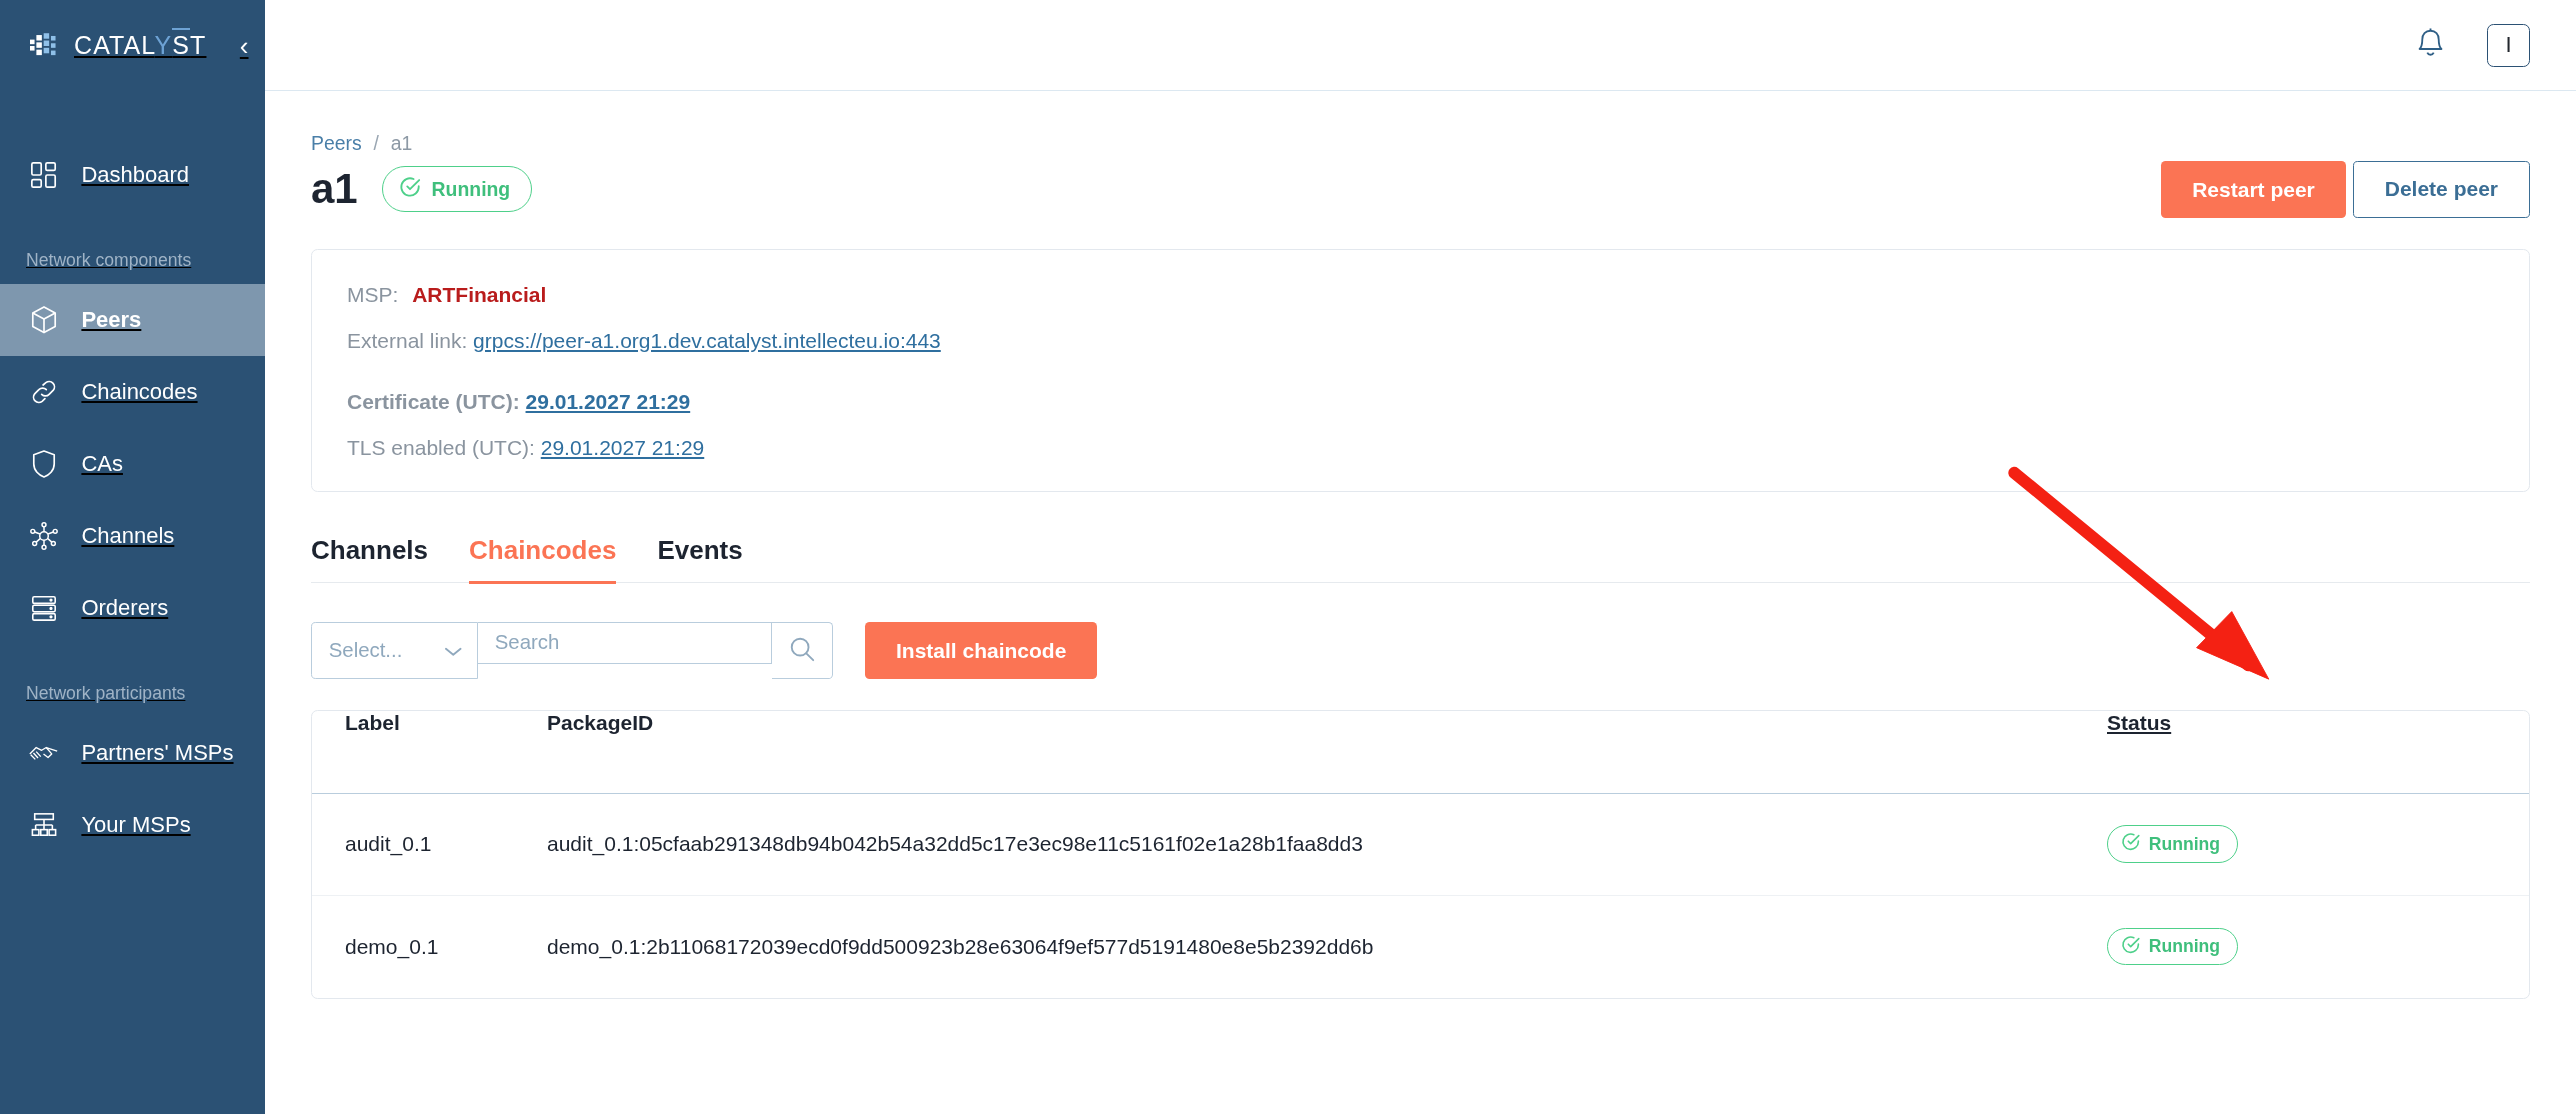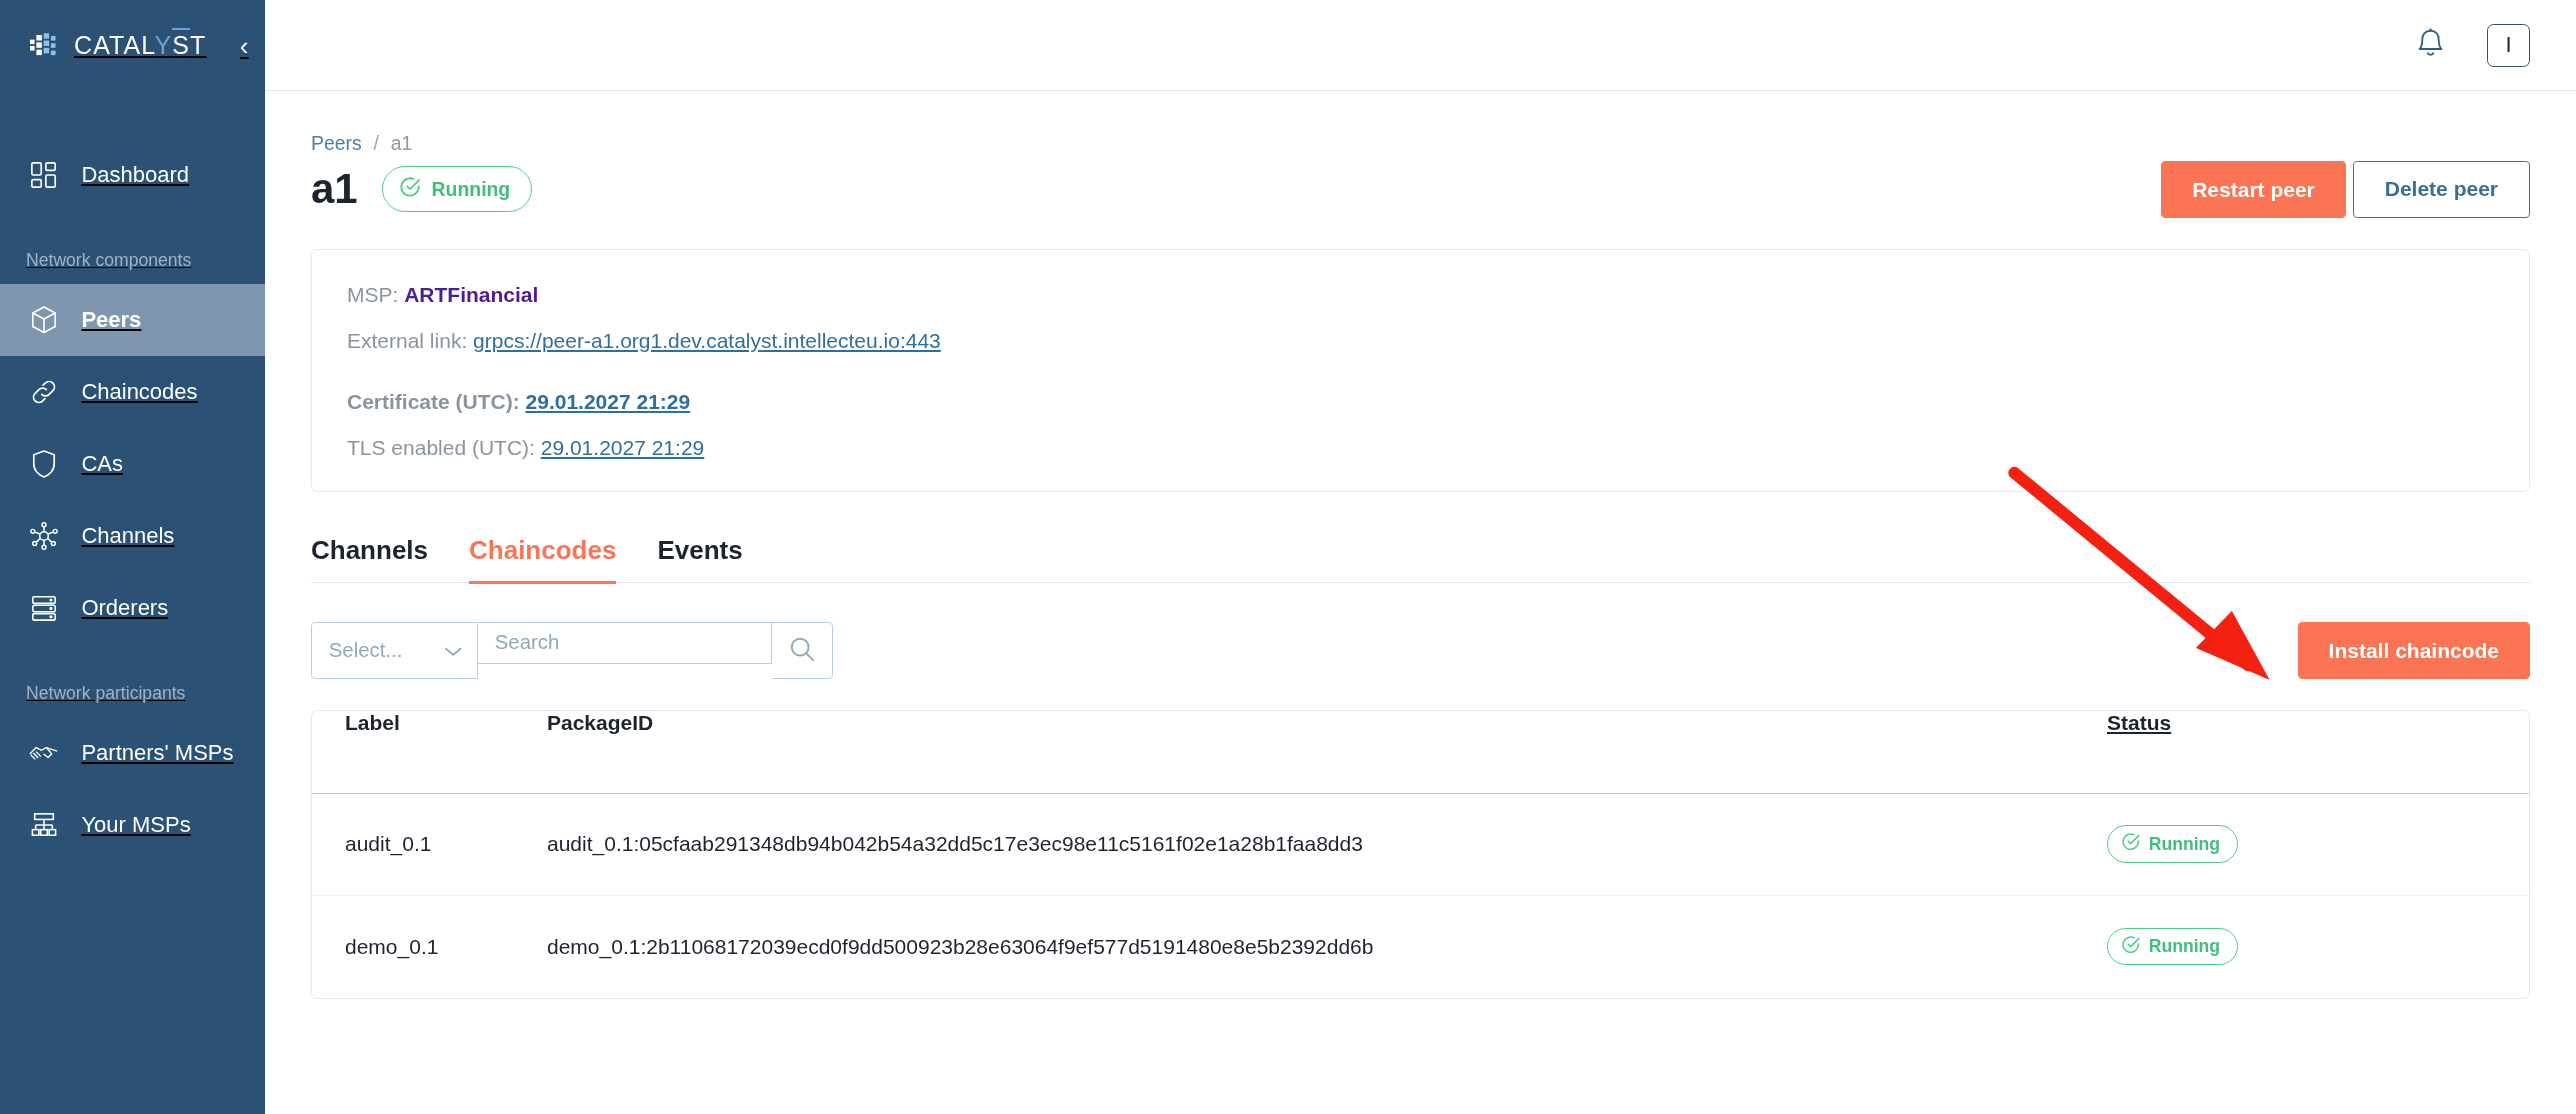--- a/index.html
+++ b/index.html
@@ -96,37 +96,37 @@
   }
   .btn-primary { background: #fb7454; color: #ffffff; border: none; }
   .btn-outline { background: #ffffff; color: #3b6e95; border: 1.9px solid #3b6e95; line-height: 54px; }
 
   .info-card {
     border: 0.9px solid #e3e8ee; border-radius: 6.5px; background: #fff;
     padding: 33px 35px 31px 35px; margin-bottom: 43px;
   }
   .info-row { font-size: 21px; color: #8a949f; margin-bottom: 22px; white-space: nowrap; }
   .info-row:last-child { margin-bottom: 0; }
-  .info-row .val-strong { color: #4c1d95; font-weight: 700; }
+  .info-row .val-strong { color: #b91c1c; font-weight: 700; margin-left: 8px; }
   .info-row .val-link {
     color: #2f6f9f; text-decoration: underline; cursor: pointer;
   }
   .info-row.spaced { margin-top: 37px; font-weight: bold; }
 
   .tabs { display: flex; gap: 41px; border-bottom: 0.9px solid #e6eaee; }
   .tab {
     font-size: 26px; font-weight: 700; color: #1d2430;
     padding-bottom: 15px; cursor: pointer; white-space: nowrap;
     border-bottom: 3.7px solid transparent; margin-bottom: -1.9px;
   }
   .tab.active { color: #fb7454; border-bottom-color: #fb7454; }
 
   .toolbar {
-    display: flex; align-items: center; justify-content: space-between;
-    margin-top: 39px; margin-bottom: 31px;
+    display: flex; align-items: center; justify-content: flex-start;
+    margin-top: 39px; margin-bottom: 31px; gap: 32px;
   }
   .filters { display: flex; align-items: stretch; }
   .select-box {
     width: 167px; height: 57px; border: 0.9px solid #b9cddd; border-radius: 4.6px 0 0 4.6px;
     display: flex; align-items: center; justify-content: space-between;
     padding: 0 15px 0 16.7px; color: #8fa8bd; font-size: 20.4px; cursor: pointer;
     background: #fff;
   }
   .search-input {
     width: 294px; height: 42px; border: 0.9px solid #b9cddd; border-left: none;

